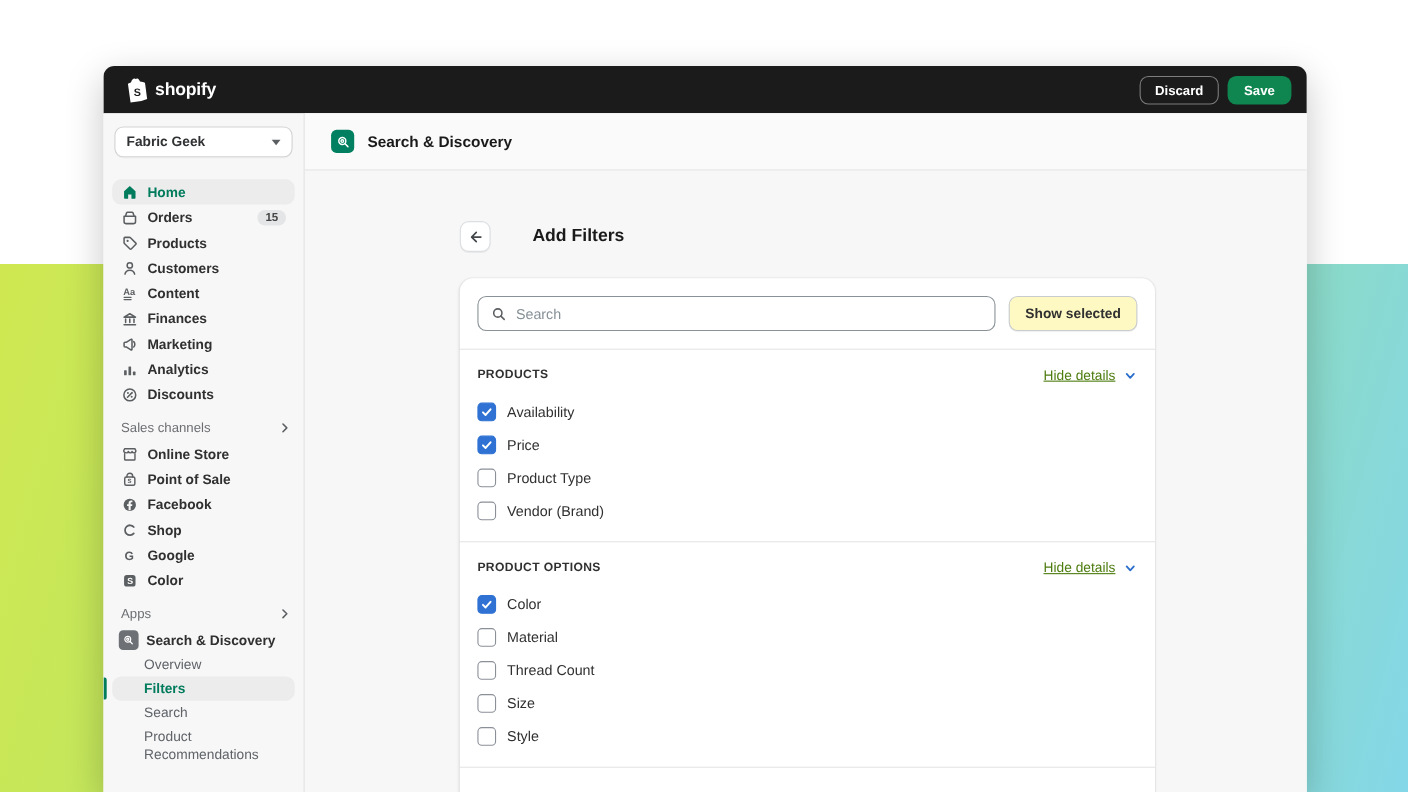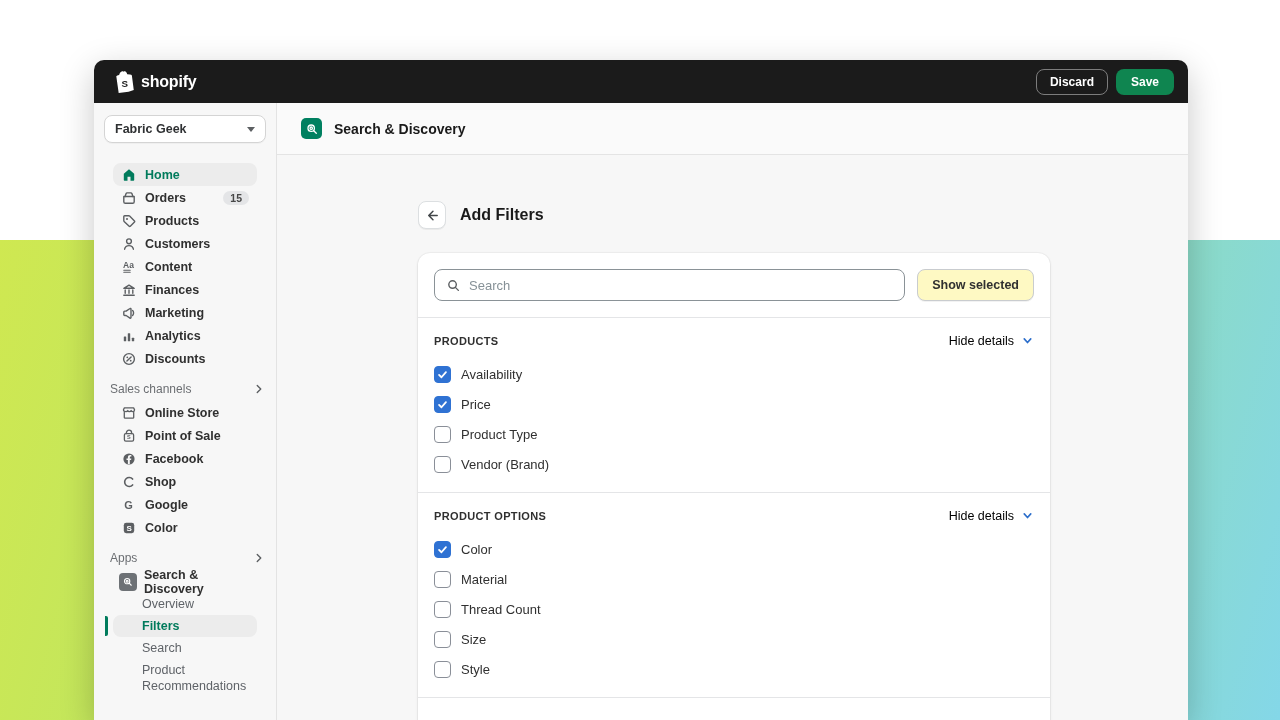--- a/index.html
+++ b/index.html
@@ -36,21 +36,21 @@
   .sidebar{ width:183px; flex-shrink:0; background:#f7f7f7; border-right:1px solid #e3e3e3; position:relative; overflow:hidden; }
   .main{ flex:1; min-width:0; background:#f7f7f7; display:flex; flex-direction:column; }
   
   .store-selector{
     margin:12px 10px 20px; background:#fff; border:1px solid #d4d4d4; border-radius:8px;
     height:28px; display:flex; align-items:center; justify-content:space-between;
     padding:0 10px; font-size:12.5px; font-weight:700; color:#2f3133; cursor:pointer;
     box-shadow:0 1px 0 rgba(0,0,0,.03);
   }
   .caret-down{ width:0; height:0; border-left:4px solid transparent; border-right:4px solid transparent; border-top:5px solid #5c5f62; }
-  .nav{ padding:0 19px; }
+  .nav{ padding:0 8px; }
   .nav-item{
     height:23px; display:flex; align-items:center; gap:8px; padding:0 8px;
     border-radius:8px; font-size:12.5px; font-weight:700; color:#303030; cursor:pointer; position:relative;
   }
   .nav-item .icon{ width:16px; height:16px; display:flex; align-items:center; justify-content:center; flex-shrink:0; }
   .nav-item.active{ background:#ececec; }
   .nav-item.active .lbl{ color:#007b5c; }
   .badge{ margin-left:auto; background:#e4e5e7; border-radius:9px; padding:1px 7px; font-size:10.5px; font-weight:600; color:#474747; }
   .section-label{
     display:flex; justify-content:space-between; align-items:center;
@@ -75,21 +75,21 @@
   }
   .app-icon{ width:21px; height:21px; border-radius:5px; display:flex; align-items:center; justify-content:center; }
   .main-title{ font-size:14px; font-weight:700; color:#1a1a1a; }
   .content{ width:632px; margin:46px 0 0 141px; }
   .title-row{ display:flex; align-items:center; gap:14px; margin-bottom:24px; }
   .back-btn{
     width:28px; height:28px; background:#fff; border:1px solid #dcdfe1; border-radius:8px;
     display:flex; align-items:center; justify-content:center; cursor:pointer;
     box-shadow:0 1px 0 rgba(0,0,0,.05);
   }
-  .page-title{ font-size:16px; font-weight:700; color:#1a1a1a; }
+  .page-title{ font-size:16px; font-weight:700; color:#1a1a1a;margin-left:24px; }
   .card{
     background:#fff; border-radius:12px;
     box-shadow:0 1px 3px rgba(0,0,0,.1), 0 0 0 1px rgba(0,0,0,.03);
   }
   .search-row{ padding:16px; display:flex; gap:12px; }
   .search-input{
     flex:1; height:32px; border:1px solid #8a9297; border-radius:8px; background:#fff;
     display:flex; align-items:center; gap:8px; padding:0 11px;
   }
   .search-input input{
@@ -99,21 +99,21 @@
   .search-input input::placeholder{ color:#869197; }
   .show-selected{
     height:32px; padding:0 14px; background:#fef9c3; border:1px solid #c9cccf; border-radius:8px;
     font-size:12.5px; font-weight:700; color:#303030; cursor:pointer; font-family:inherit;
     box-shadow:0 1px 0 rgba(0,0,0,.05);
   }
   .divider{ height:1px; background:#e4e5e7; }
   .filter-section{ padding:16px 16px 18px; }
   .section-head{ display:flex; justify-content:space-between; align-items:center; }
   .section-heading{ font-size:11px; font-weight:700; letter-spacing:.35px; color:#303030; }
-  .details-toggle{ display:flex; align-items:flex-start; gap:7px; color:#000000; font-size:12.5px; font-weight:500; cursor:pointer; }
+  .details-toggle{ display:flex; align-items:flex-end; gap:7px; color:#4d7c0f; font-size:12.5px; font-weight:500; cursor:pointer;text-decoration:underline; }
   .opt-row{ display:flex; align-items:center; gap:10px; margin-top:11px; height:19px; }
   .opt-row.first{ margin-top:17px; }
   .checkbox{
     width:17px; height:17px; border-radius:4px; border:1.7px solid #8a8f98; background:#fff;
     display:flex; align-items:center; justify-content:center; cursor:pointer; flex-shrink:0;
   }
   .checkbox svg{ display:none; }
   .checkbox.checked svg{ display:block; }
   .opt-label{ font-size:13px; color:#303030; }
   .section-empty{ height:46px; }

